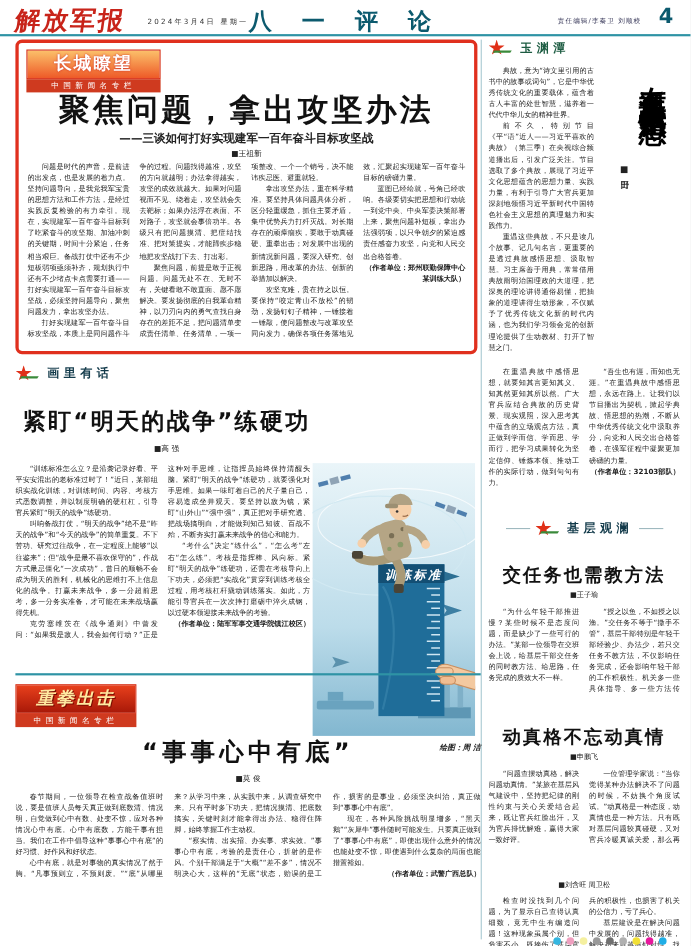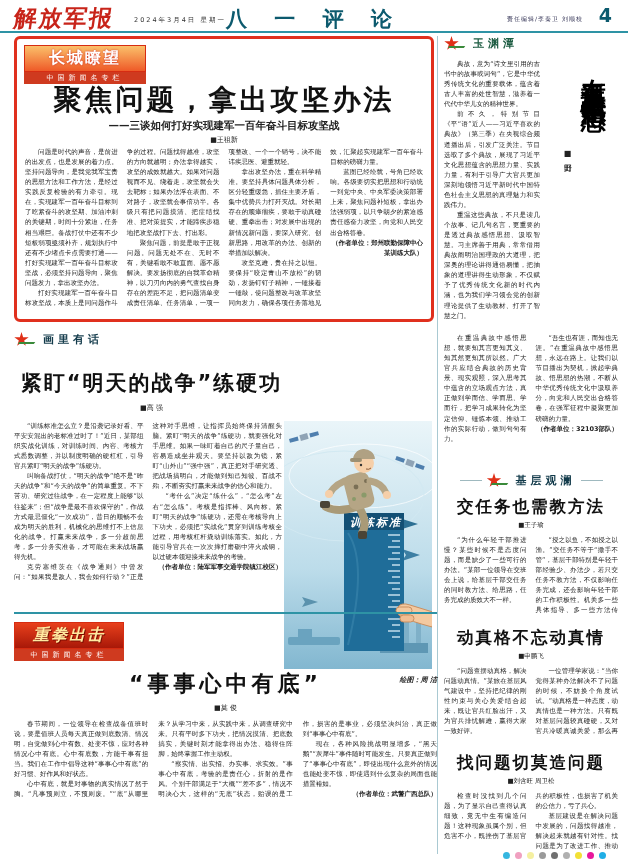--- a/index.html
+++ b/index.html
@@ -54,21 +54,21 @@
   .yuyuantan-label { color:#1d5c42; }
   .jiceng-label { color:#123a4a; }
   .huali-label { color:#123a4a; }
   .yy-flex { display:flex; margin-top:8px; height:268px; }
   .yy-text { width:96px; overflow:hidden; }
   .yy-title-wrap { flex:1; display:flex; justify-content:flex-end; align-items:flex-start; }
   .yy-author { writing-mode:vertical-rl; font-size:8px; margin-top:90px; margin-right:6px; color:#222; }
   .yy-title { writing-mode:vertical-rl; font-size:25px; font-weight:900; letter-spacing:3px;
     line-height:1.2; margin-right:10px; color:#000; }
   .yy-bottom { margin-top:6px; height:128px; overflow:hidden; }
-  .sub-article { margin-top:8px; }
+  .sub-article { margin-top:24px; }
   .sub-headline { text-align:center; font-size:16.5px; font-weight:900; letter-spacing:2px; color:#111; }
   .sub-author { text-align:center; font-size:6.5px; margin:3px 0 5px; color:#222; }
   .dots { position:absolute; left:500px; top:844px; }
   .dot { display:inline-block; width:7px; height:7px; border-radius:50%; margin:0 2.5px; }
   
   .huali { position:absolute; left:14px; top:332px; width:423px; }
   .huali-headline { width:275px; text-align:center; font-size:21px; font-weight:900;
     letter-spacing:2px; margin-top:22px; color:#111; }
   .huali-author { width:275px; text-align:center; font-size:7px; margin-top:6px; color:#222; }
   .huali-flex { display:flex; margin-top:8px; }
@@ -162,21 +162,20 @@
     <div class="sub-article">
       <div class="sub-headline">动真格不忘动真情</div>
       <div class="sub-author">■申鹏飞</div>
       <div class="tiny cols2" style="height:78px;overflow:hidden;">
           <p>“问题查摆动真格，解决问题动真情。”某旅在基层风气建设中，坚持把纪律的刚性约束与关心关爱结合起来，既让官兵红脸出汗，又为官兵排忧解难，赢得大家一致好评。</p>
           <p>一位管理学家说：“当你觉得某种办法解决不了问题的时候，不妨换个角度试试。”动真格是一种态度，动真情也是一种方法。只有既对基层问题较真碰硬，又对官兵冷暖真诚关爱，那么再难解决的问题，也会容易许多。</p>
         </div>
     </div>
 
     <div class="sub-article">
-      <div class="sub-headline">找问题切莫造问题</div>
       <div class="sub-author">■刘含旺 周卫松</div>
       <div class="tiny cols2" style="height:66px;overflow:hidden;">
           <p>检查时没找到几个问题，为了显示自己查得认真细致，竟无中生有编造问题！这种现象虽属个别，但危害不小，既挫伤了基层官兵的积极性，也损害了机关的公信力，亏了兵心。</p>
           <p>基层建设是在解决问题中发展的，问题找得越准，解决起来就越有针对性。找问题是为了改进工作、推动落实，绝不是为了凑数造势。各级机关下基层检查指导，要坚持实事求是，发现真问题、真发现问题，切实帮助基层解决实际困难。如此，方能既发现问题，更解决问题。</p>
         </div>
     </div>
   </div>
 
   <div class="huali">
     <div class="sec-head">

